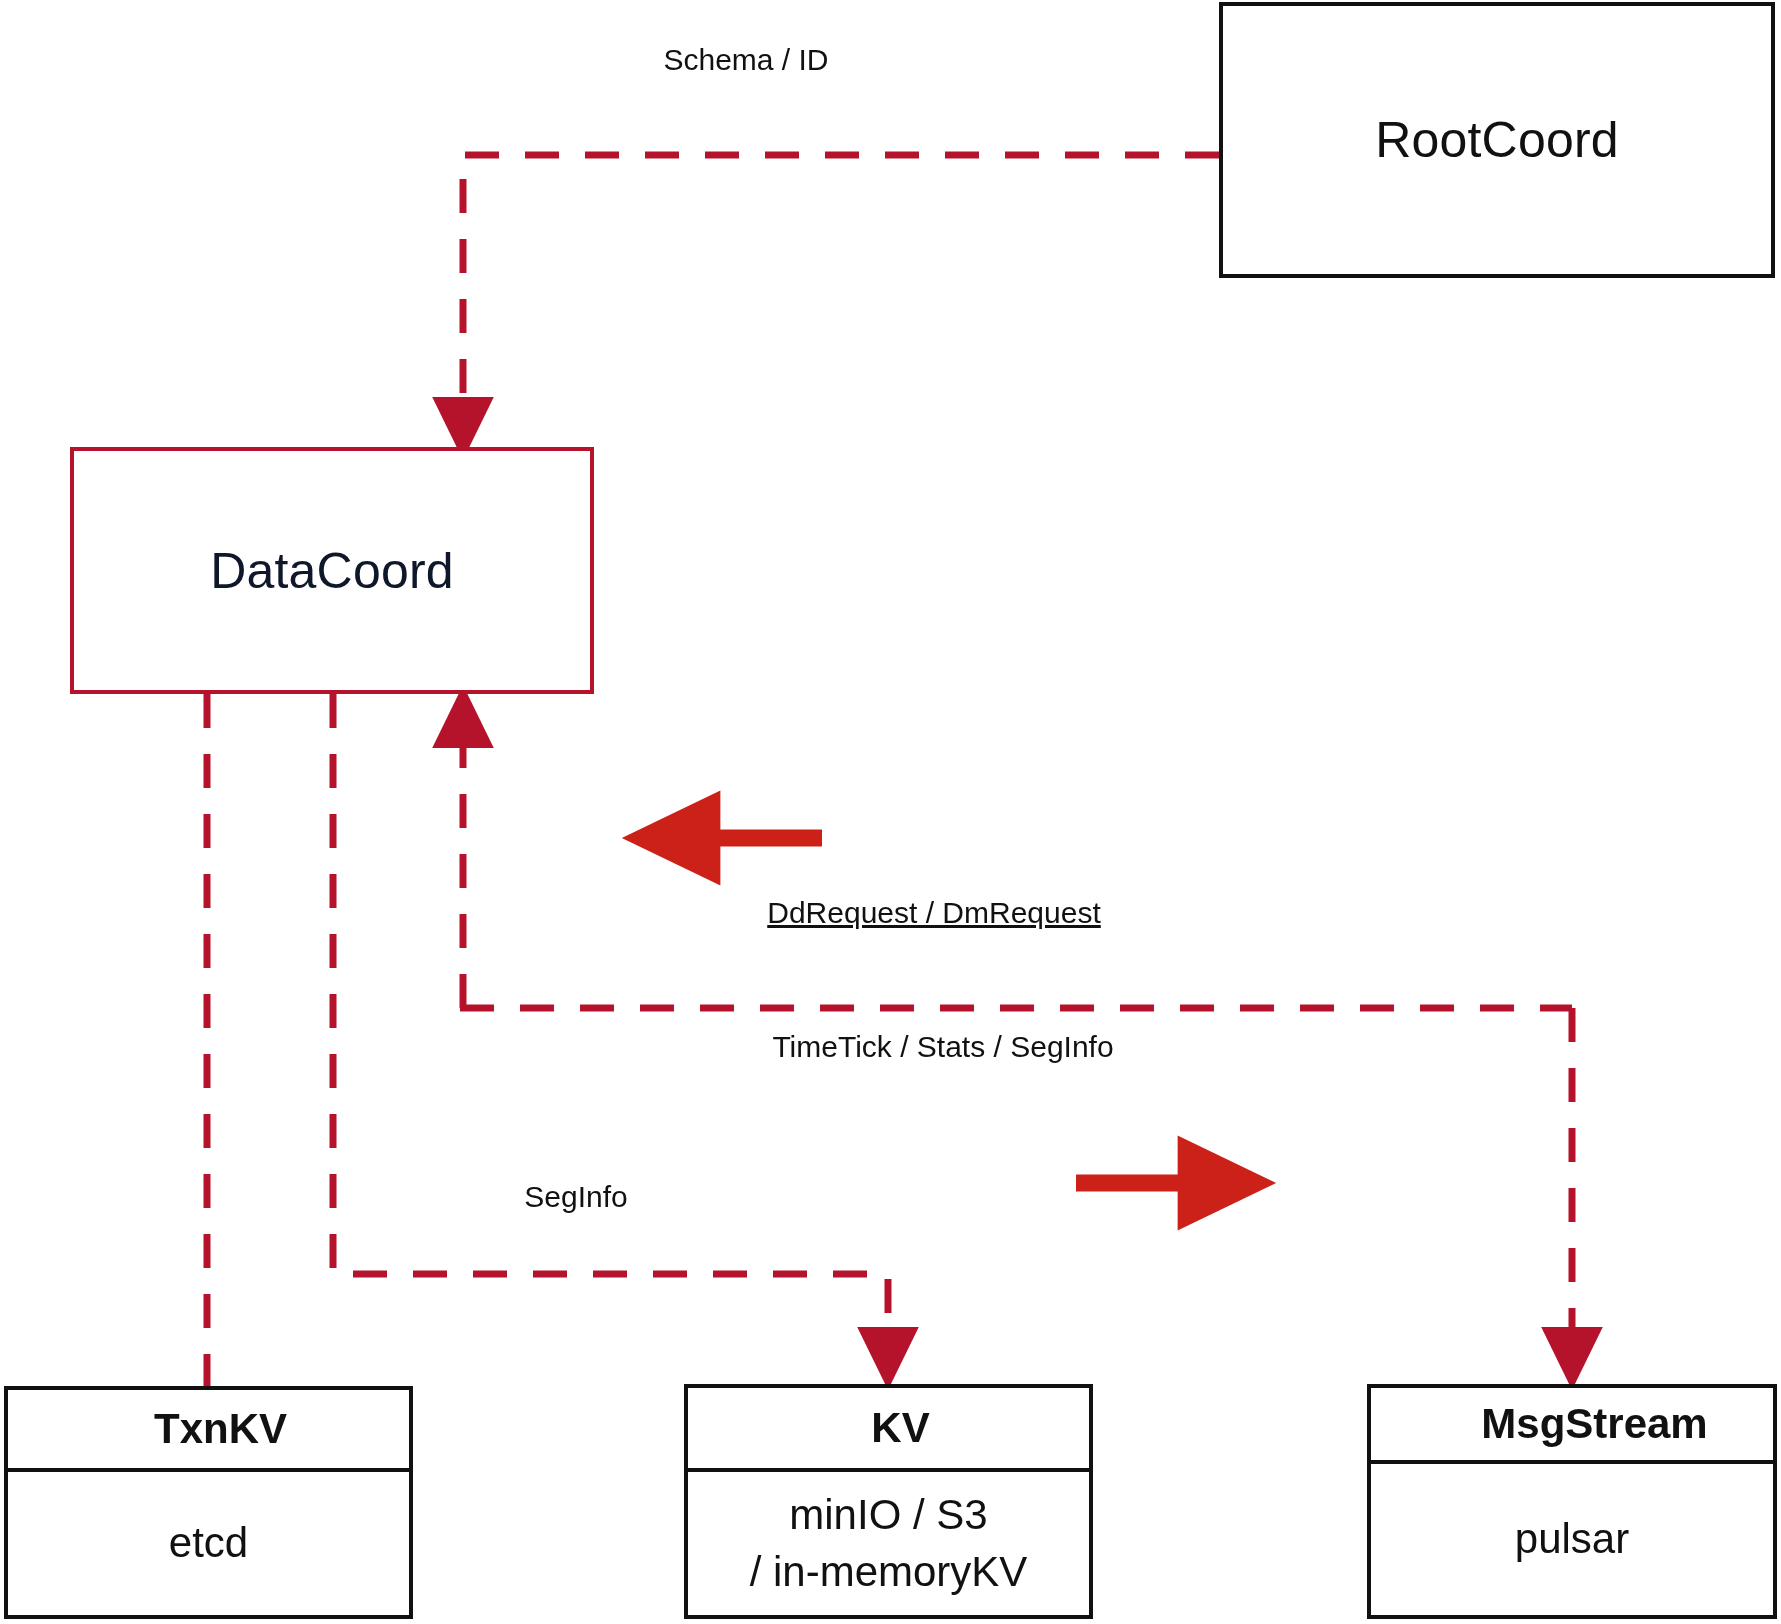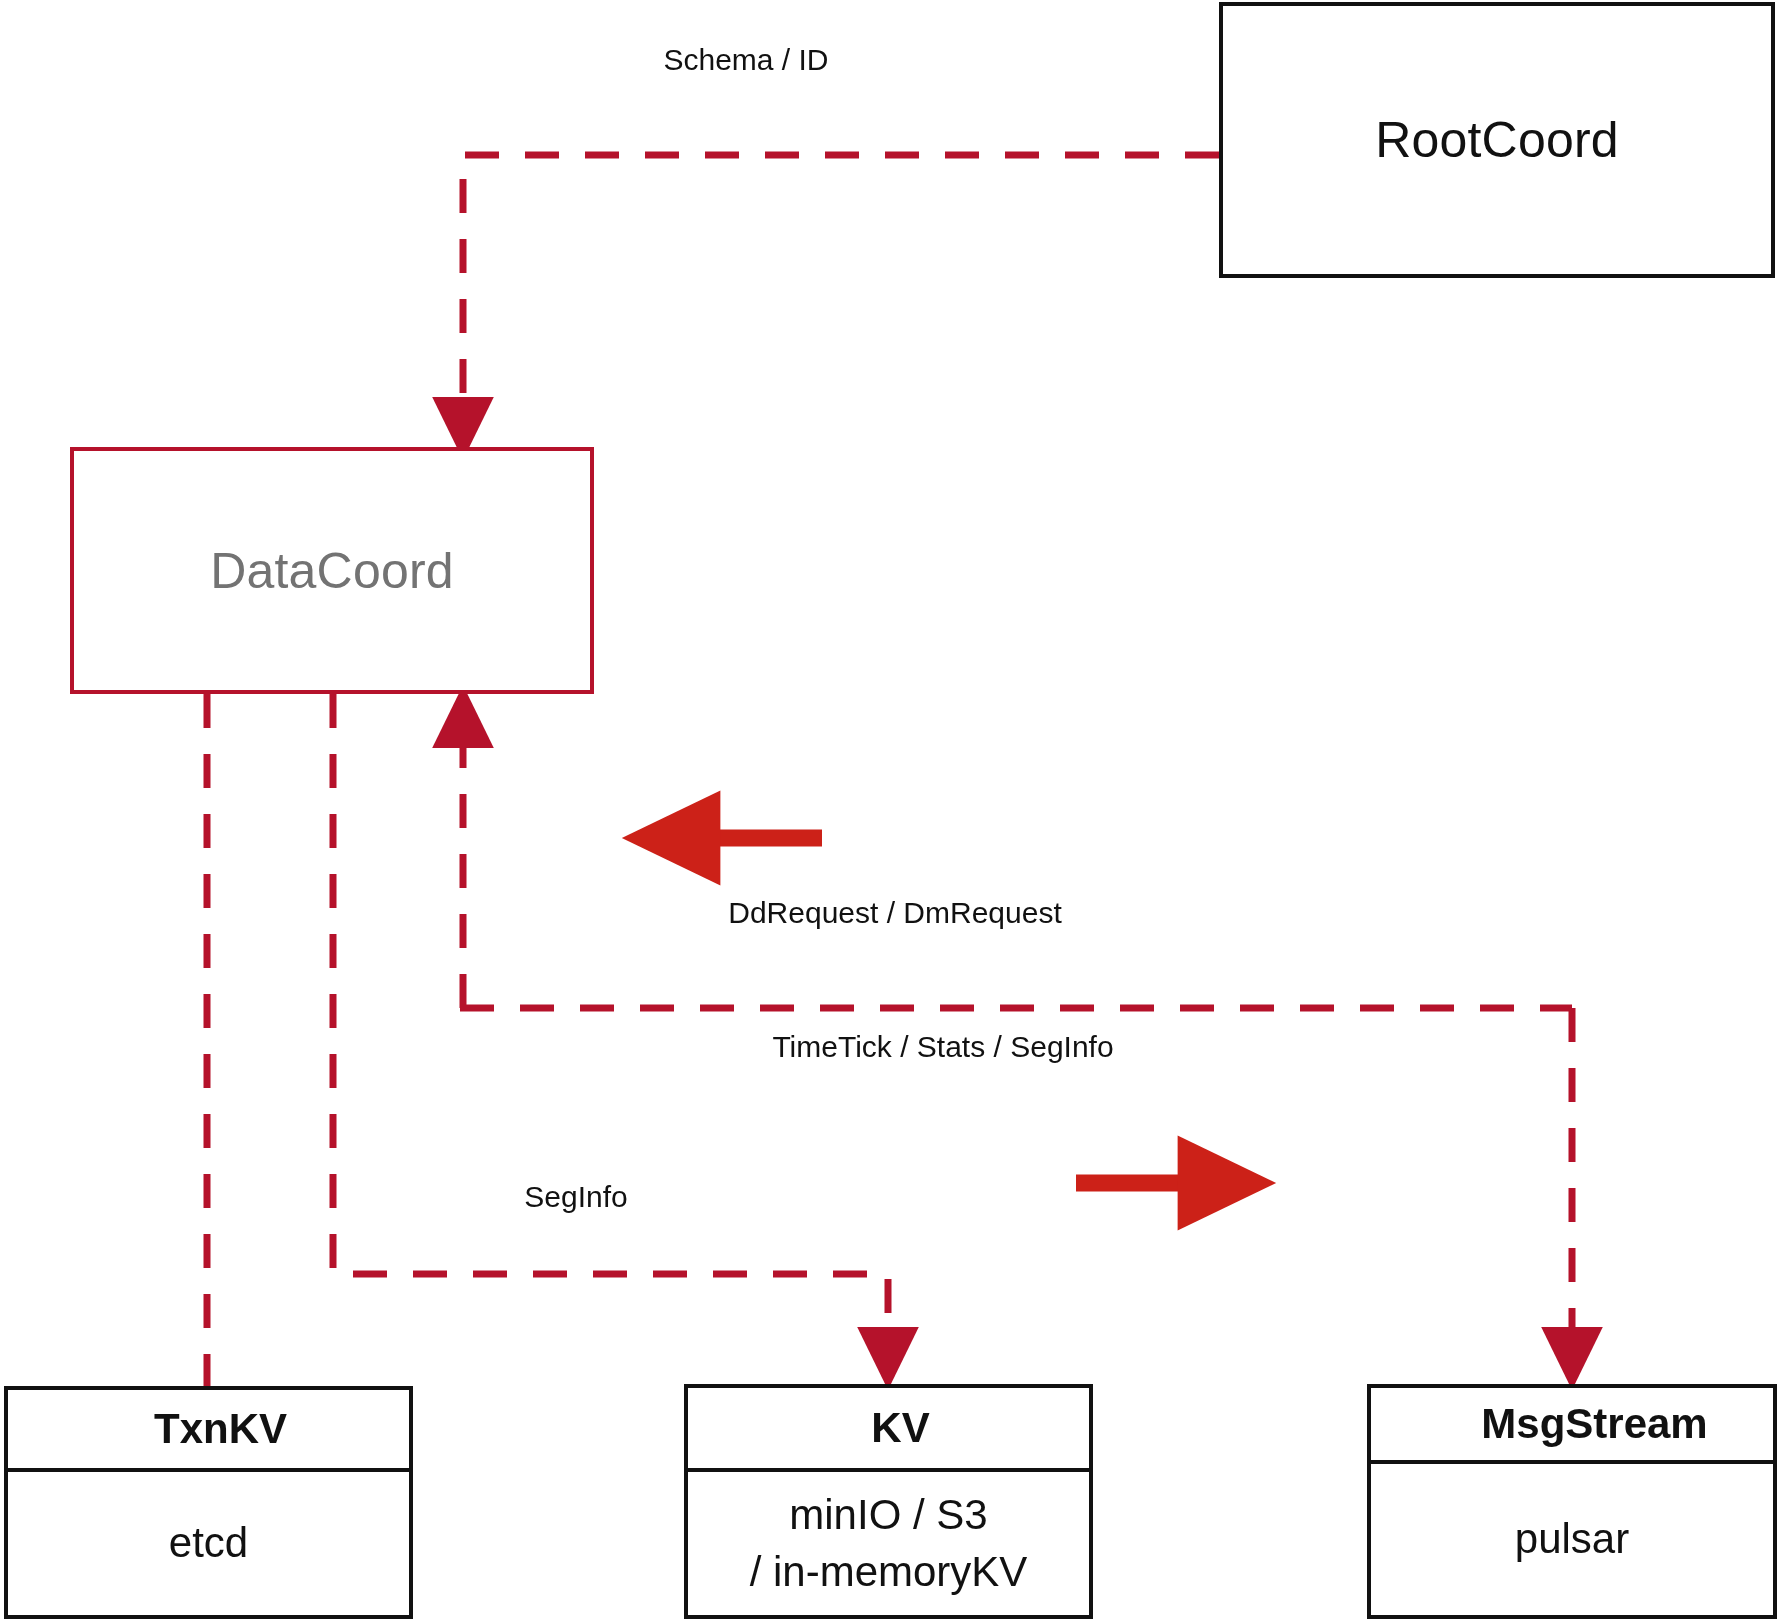--- a/index.html
+++ b/index.html
@@ -43,21 +43,21 @@
     align-items: center;
     justify-content: center;
   }
   .node-title {
     font-size: 50px;
     color: #111111;
     letter-spacing: 0.2px;
     white-space: nowrap;
   }
   .node-title.accent {
-    color: #737373;
+    color: #0f172a;
   }
 
   
   .node-split {
     position: absolute;
     box-sizing: border-box;
     border: 4px solid #111111;
     background: #ffffff;
     display: flex;
     flex-direction: column;
@@ -181,19 +181,19 @@
     <div class="split-head" style="height:76px;padding-left:21px;">
       <span class="split-head-label">MsgStream</span>
     </div>
     <div class="split-body">
       <span class="split-body-line">pulsar</span>
     </div>
   </div>
 
   <div class="edge-label" style="left:746px; top:43px;">Schema / ID</div>
 
-  <div class="edge-label" style="left:895px; top:896px;">DdRequest / DmRequest</div>
+  <div class="edge-label" style="left:934px; top:896px;text-decoration:underline;">DdRequest / DmRequest</div>
 
   <div class="edge-label" style="left:915px; top:1030px;margin-left:28px;">TimeTick / Stats / SegInfo</div>
 
   <div class="edge-label" style="left:576px; top:1180px;">SegInfo</div>
 
 </div>
 
 </body></html>

